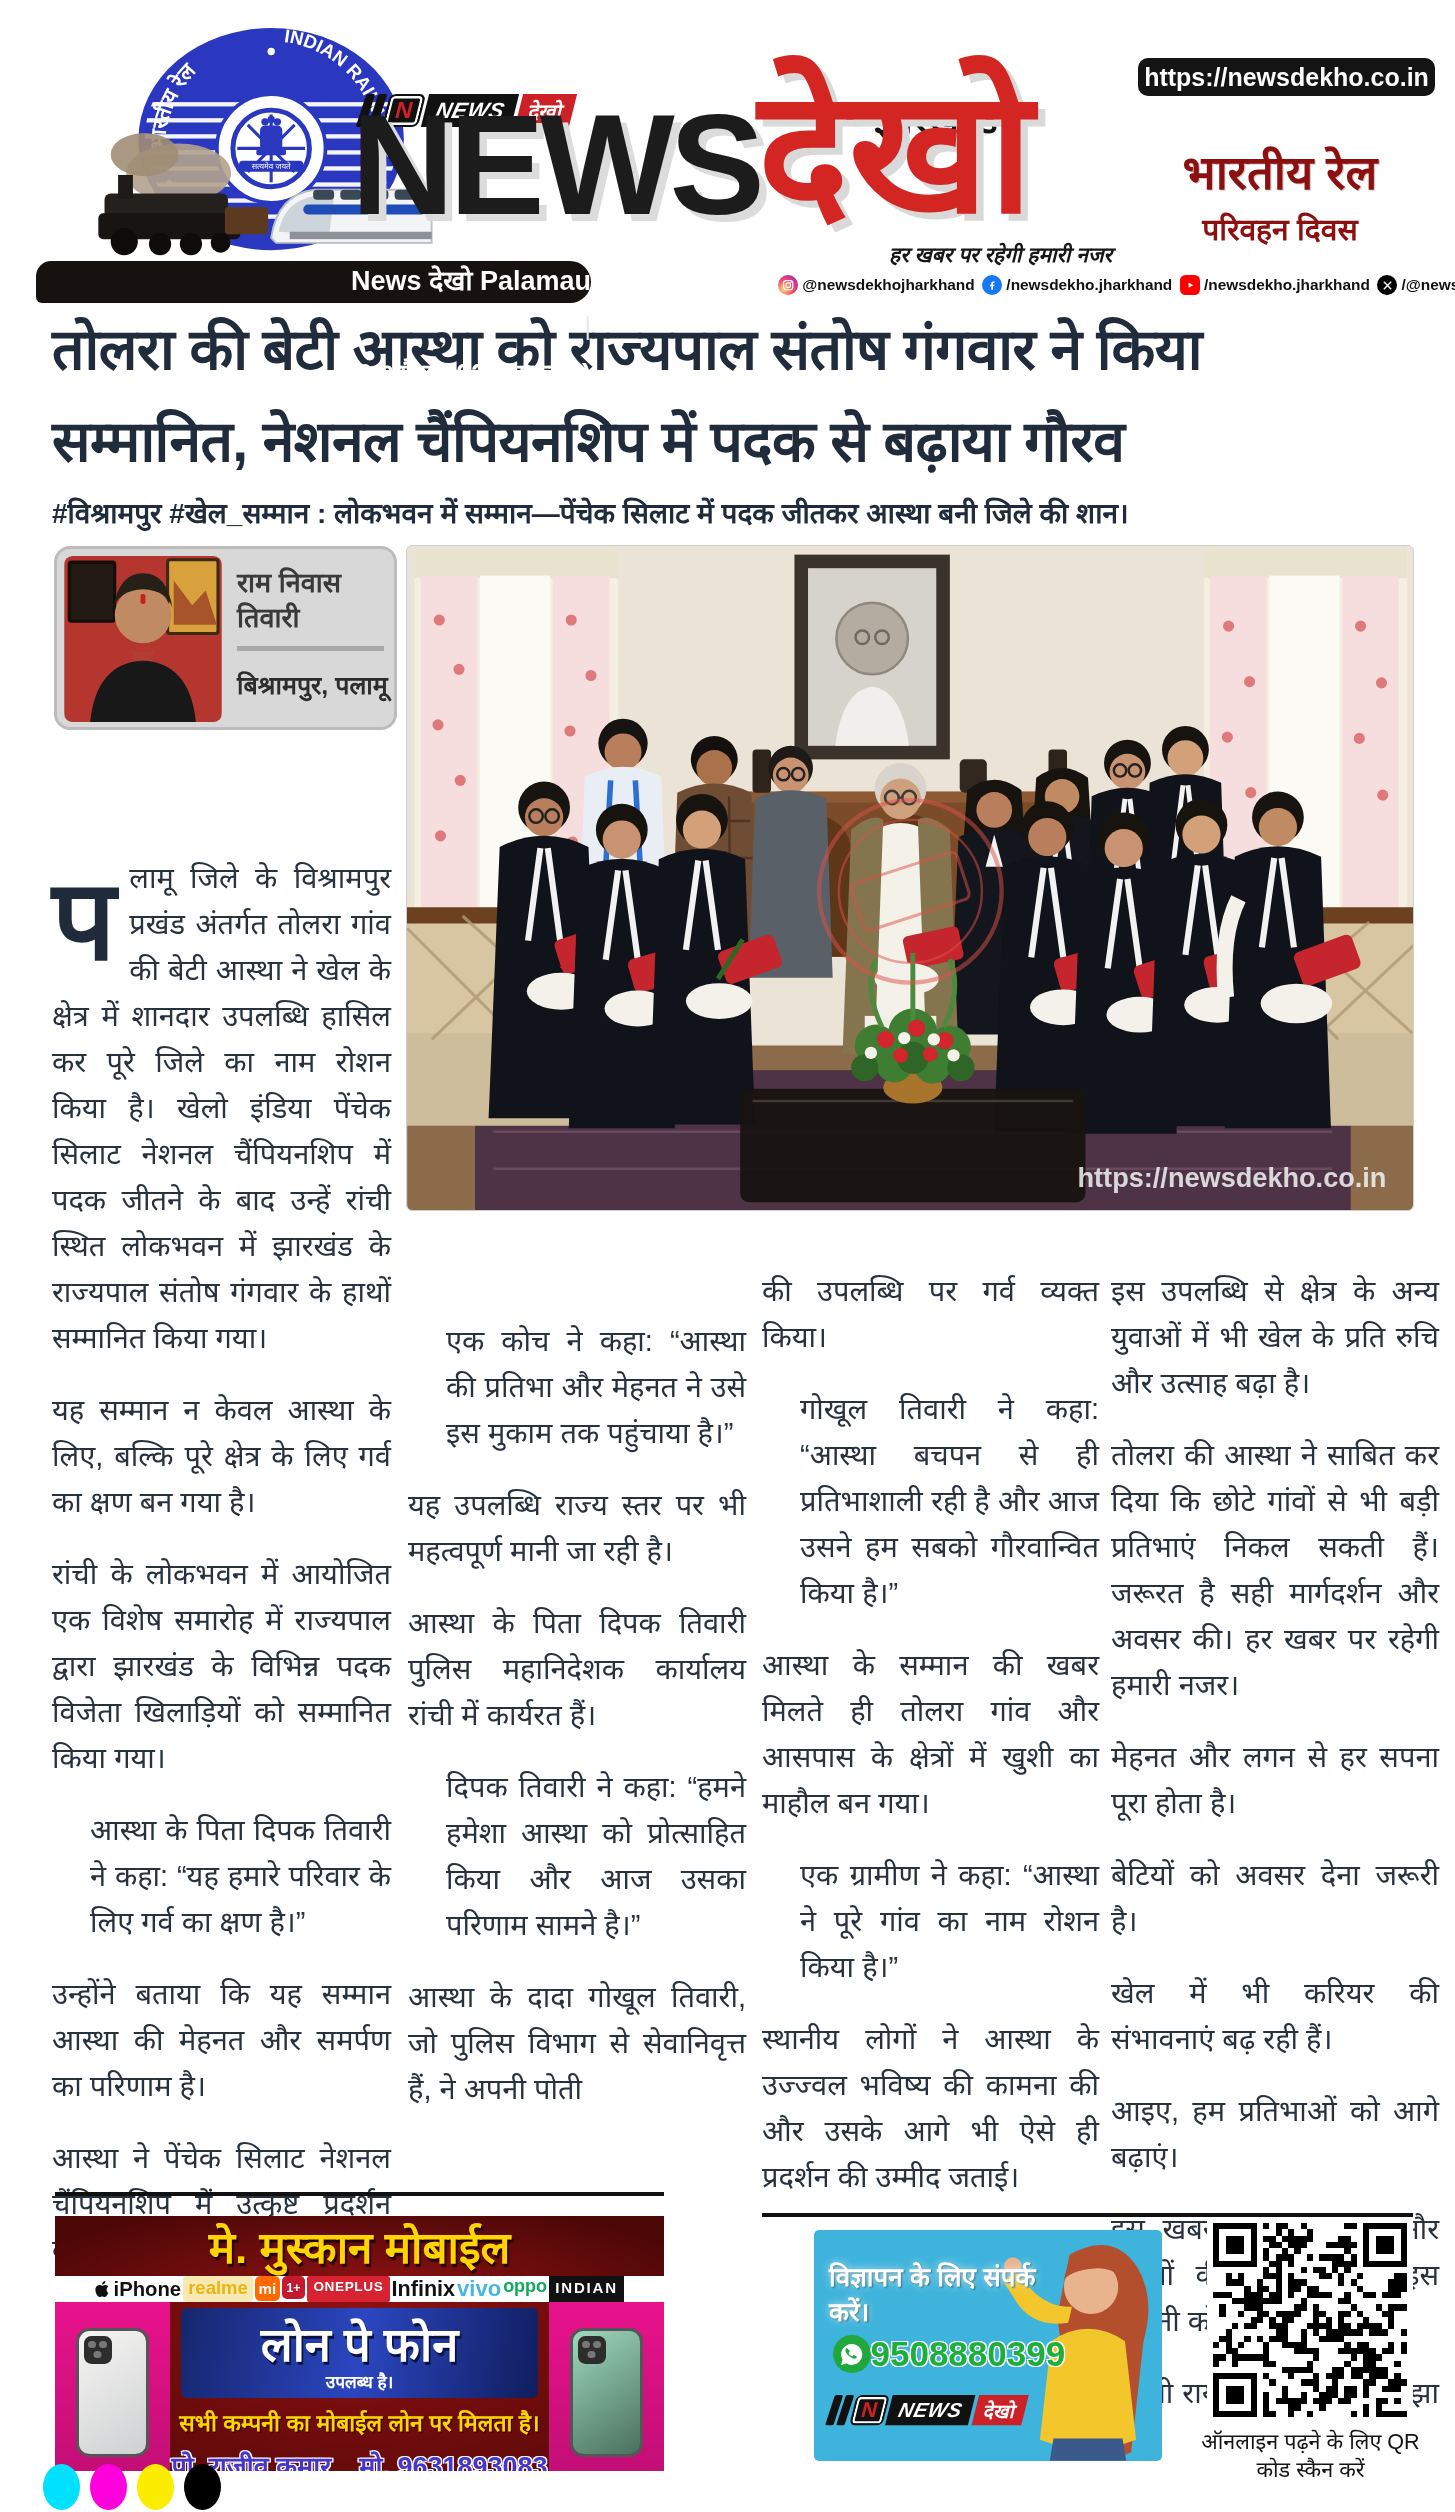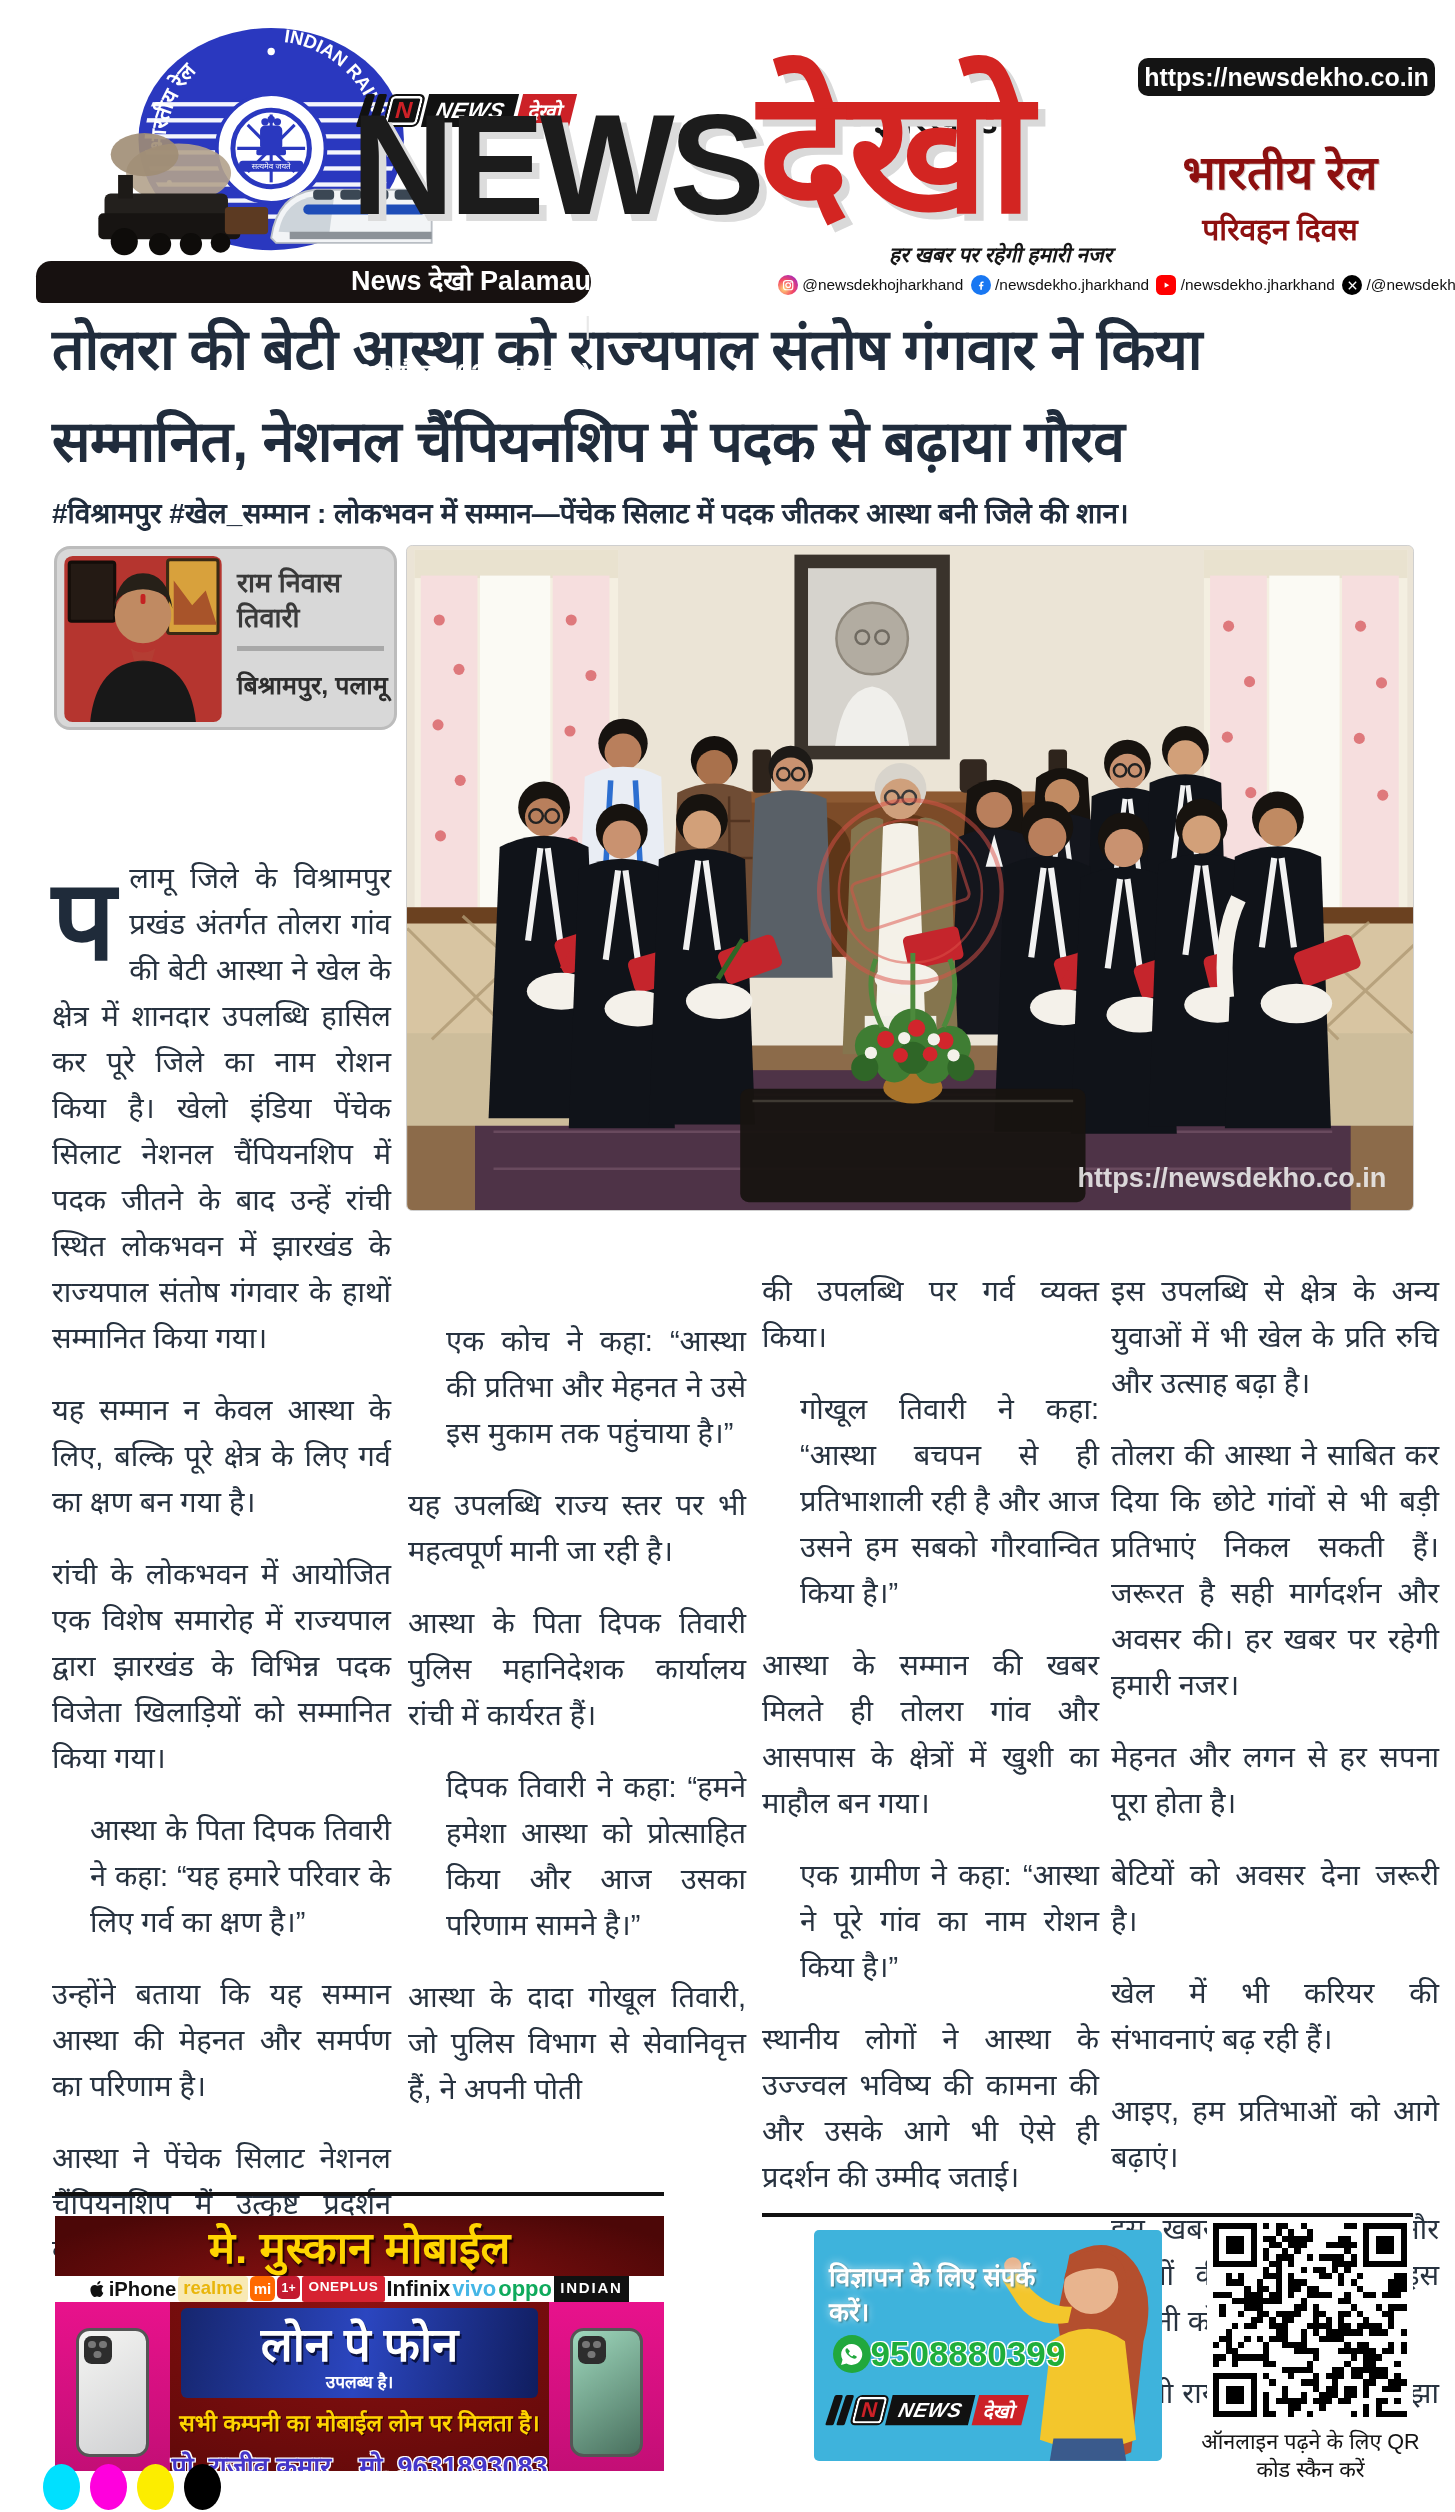--- a/index.html
+++ b/index.html
@@ -27,21 +27,21 @@
   .event-banner { position:absolute; left:1132px; top:139px; width:296px; text-align:center; color:#8d1010; }
   .event-banner .l1 { font-size:47px; font-weight:900; text-shadow:1.2px 1.2px 0 #45060633; }
   .event-banner .l2 { font-size:30px; font-weight:800; margin-top:5px; }
   .date-bar { position:absolute; left:36px; top:261px; width:555px; height:42px; background:#171110; z-index:5;
               border-radius:16px 22px 22px 6.2px; display:flex; align-items:flex-end; color:#fff; padding-left:21px; gap:13.6px;flex-direction:column; }
   .date-bar .ed { font-size:27px; font-weight:800; }
   .date-bar .sep { font-size:25px; font-weight:400; color:#e8e8e8; }
   .date-bar .dt { font-size:27px; font-weight:700; }
   .social-row { position:absolute; left:778px; top:275px; width:666px; display:flex; align-items:center; gap:7.4px; }
   .soc-item { display:flex; align-items:center; gap:4.3px; }
-  .soc-item .handle { font-size:15.4px; font-weight:400; color:#111; white-space:nowrap; }
+  .soc-item .handle { font-size:15.4px; font-weight:700; color:#111; white-space:nowrap; }
   .soc-ic { width:20px; height:20px; border-radius:50%; display:flex; align-items:center; justify-content:center; flex:0 0 auto; }
   .ic-ig { background:radial-gradient(circle at 30% 70%, #ffd676, #f54b64 45%, #b62ea8 75%, #5342d6); }
   .ic-fb { background:#1877f2; }
   .ic-yt { background:#ff0000; border-radius:5.5px; }
   .ic-x  { background:#000; }
 
   
   .headline { position:absolute; left:52px; top:303px; width:1375px; color:#202c3c; font-weight:800; }
   .headline .hl { font-size:57px; line-height:92px; white-space:nowrap; letter-spacing:-0.6px; }
   .subheadline { position:absolute; left:52px; top:493px; width:1381px; font-size:28px; font-weight:700; color:#202c3c; white-space:nowrap; }
@@ -78,21 +78,21 @@
               display:flex; align-items:center; justify-content:center; }
   .adl-title { font-size:44px; font-weight:900; color:#ffd400; text-shadow:1.8px 2.5px 1.2px #200202; }
   .adl-brands { height:32px; background:#fff; display:flex; justify-content:center; gap:2px; }
   .b-iphone { display:flex; align-items:center; gap:2.5px; font-size:20.3px; font-weight:800; color:#111; }
   .b-realme { font-size:18.5px; font-weight:800; color:#e9b50b; background:#f8e9b4; padding:1.2px 5px; border-radius:3.7px; }
   .b-mi { width:25px; height:25px; background:#ff6900; color:#fff; border-radius:5.5px; display:flex; align-items:center; justify-content:center; font-size:15px; font-weight:800; }
   .b-opb { width:23.4px; height:23.4px; background:#c41a2f; color:#fff; border-radius:5px; display:flex; align-items:center; justify-content:center; font-size:12.3px; font-weight:800; }
   .b-oneplus { background:#d62231; color:#fff; font-size:13.6px; font-weight:800; padding:3.1px 6.2px; border-radius:2.5px; letter-spacing:0.6px; }
   .b-infinix { font-size:21.6px; font-weight:900; color:#111; }
   .b-vivo { font-size:22px; font-weight:800; color:#45b6e6; }
-  .b-oppo { font-size:22px; font-weight:800; color:#0faa5c; }
+  .b-oppo { font-size:18px; font-weight:800; color:#0faa5c; }
   .b-nothing { background:#111; color:#fff; font-size:15px; font-weight:700; letter-spacing:1.8px; padding:3.1px 6.2px; }
   .adl-main { flex:1; background:radial-gradient(ellipse at 50% 0%, #8d1111, #5a0808 90%); display:flex; }
   .adl-phone { width:115px; background:linear-gradient(#e8128c,#c00e74); display:flex; align-items:center; justify-content:center; }
   .phone { width:73px; height:129px; border-radius:13.6px; border:3.1px solid #555; position:relative; }
   .phone.white { background:linear-gradient(145deg,#f5f5f3,#cfd0d2); }
   .phone.green { background:linear-gradient(145deg,#9fd8bd,#49705e); }
   .phone .cam { position:absolute; left:5px; top:5px; width:28px; height:28px; border-radius:7.4px; background:#2d2d2d; }
   .phone .cam:after { content:""; position:absolute; left:4.3px; top:4.3px; width:7.4px; height:7.4px; border-radius:50%; background:#777; box-shadow:11px 0 0 #777, 5.5px 10px 0 #777; }
   .adl-center { flex:1; display:flex; flex-direction:column; align-items:center; padding-top:6.2px; }
   .loan-box { width:94%; background:linear-gradient(100deg,#16266e,#2b46c0 50%,#101d5e); border-radius:6.2px; text-align:center; padding:2.5px 0 5px; }

